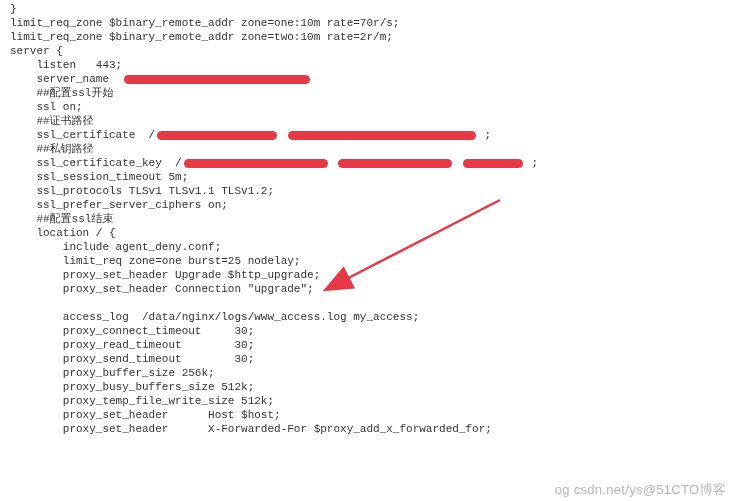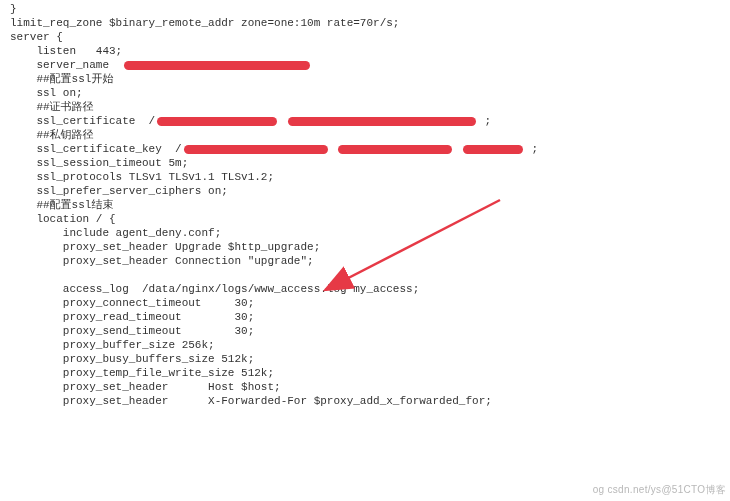--- a/index.html
+++ b/index.html
@@ -32,46 +32,48 @@
     }
     .arrow-svg {
       position: absolute;
       pointer-events: none;
     }
     .watermark {
       position: absolute;
       right: 4px;
       bottom: 4px;
       font-family: Arial, sans-serif;
-      font-size: 10px;
+      font-size: 13px;
       color: #b8b8b8;
       letter-spacing: 0.3px;
     }
   </style>
 </head>
 <body>
 
 <div id="code-container">
     <div class="code-line"><span>}</span></div>
     <div class="code-line"><span>limit_req_zone $binary_remote_addr zone=one:10m rate=70r/s;</span></div>
+    <div class="code-line"><span>limit_req_zone $binary_remote_addr zone=two:10m rate=2r/m;</span></div>
     <div class="code-line"><span>server {</span></div>
     <div class="code-line"><span>    listen   443;</span></div>
     <div class="code-line"><span>    server_name  </span><span class="redaction" style="width: 186px;"></span><span> </span></div>
     <div class="code-line"><span>    ##配置ssl开始</span></div>
     <div class="code-line"><span>    ssl on;</span></div>
     <div class="code-line"><span>    ##证书路径</span></div>
     <div class="code-line"><span>    ssl_certificate  /</span><span class="redaction" style="width: 120px;"></span><span> </span><span class="redaction" style="width: 188px;"></span><span> </span><span>;</span></div>
     <div class="code-line"><span>    ##私钥路径</span></div>
     <div class="code-line"><span>    ssl_certificate_key  /</span><span class="redaction" style="width: 144px;"></span><span> </span><span class="redaction" style="width: 114px;"></span><span> </span><span class="redaction" style="width: 60px;"></span><span> </span><span>;</span></div>
     <div class="code-line"><span>    ssl_session_timeout 5m;</span></div>
     <div class="code-line"><span>    ssl_protocols TLSv1 TLSv1.1 TLSv1.2;</span></div>
     <div class="code-line"><span>    ssl_prefer_server_ciphers on;</span></div>
     <div class="code-line"><span>    ##配置ssl结束</span></div>
     <div class="code-line"><span>    location / {</span></div>
     <div class="code-line"><span>        include agent_deny.conf;</span></div>
+    <div class="code-line"><span>        limit_req zone=one burst=25 nodelay;</span></div>
     <div class="code-line"><span>        proxy_set_header Upgrade $http_upgrade;</span></div>
     <div class="code-line"><span>        proxy_set_header Connection "upgrade";</span></div>
     <div class="empty-line"></div>
     <div class="code-line"><span>        access_log  /data/nginx/logs/www_access.log my_access;</span></div>
     <div class="code-line"><span>        proxy_connect_timeout     30;</span></div>
     <div class="code-line"><span>        proxy_read_timeout        30;</span></div>
     <div class="code-line"><span>        proxy_send_timeout        30;</span></div>
     <div class="code-line"><span>        proxy_buffer_size 256k;</span></div>
     <div class="code-line"><span>        proxy_busy_buffers_size 512k;</span></div>
     <div class="code-line"><span>        proxy_temp_file_write_size 512k;</span></div>

